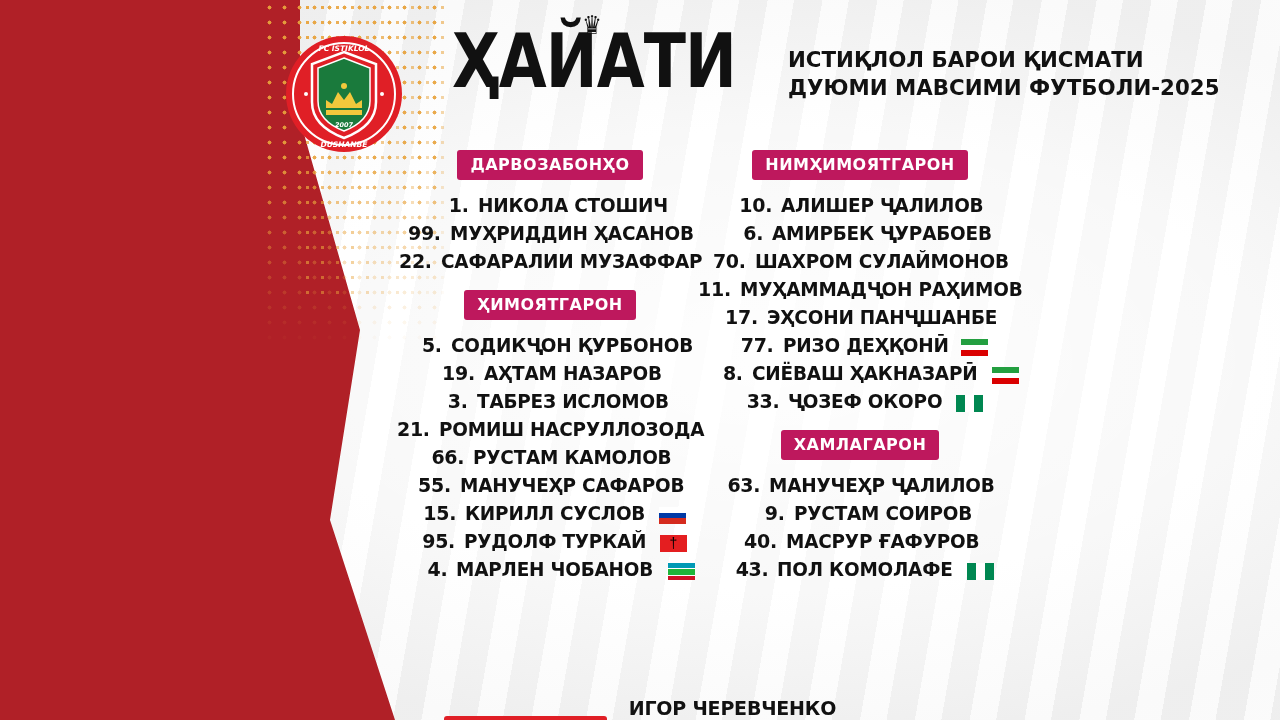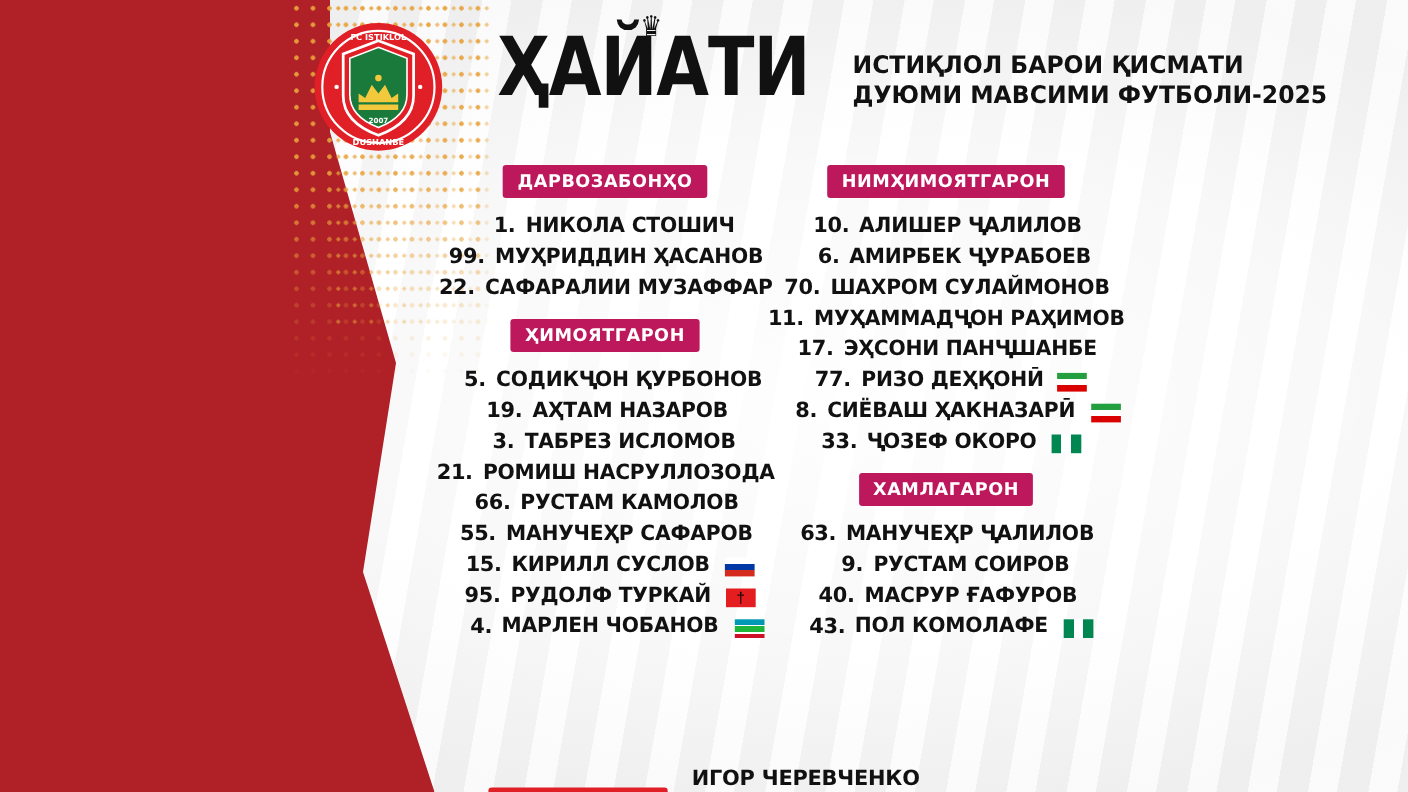--- a/index.html
+++ b/index.html
@@ -72,23 +72,24 @@
     background-image: radial-gradient(#e8a33c 1.7px, transparent 2px);
     background-size: 15px 15px;
     -webkit-mask-image: linear-gradient(to bottom right, rgba(0,0,0,1) 0%, rgba(0,0,0,0.5) 60%, rgba(0,0,0,0) 100%);
     mask-image: linear-gradient(to bottom right, rgba(0,0,0,1) 0%, rgba(0,0,0,0.5) 60%, rgba(0,0,0,0) 100%);
   }
 
   
   .crest {
     position: absolute;
     left: 284px;
-    top: 19px;
+    top: 34px;
     width: 120px;
     height: 120px;
+    font-style: italic;
   }
   .crest svg { display: block; }
 
   
   .header {
     position: absolute;
     left: 452px;
     top: 26px;
     width: 560px;
     display: flex;
@@ -108,21 +109,21 @@
   }
   .crown-glyph {
     position: absolute;
     left: 140px;
     top: -14px;
     font-size: 26px;
     color: #111;
     line-height: 1;
   }
   .sub-block {
-    margin-left: 18px;
+    margin-left: 31px;
     margin-top: 20px;
   }
   .sub-line {
     font-family: "DejaVu Sans", sans-serif;
     font-weight: 900;
     font-size: 22px;
     line-height: 1.25;
     letter-spacing: 0px;
     color: #111;
     white-space: nowrap;

